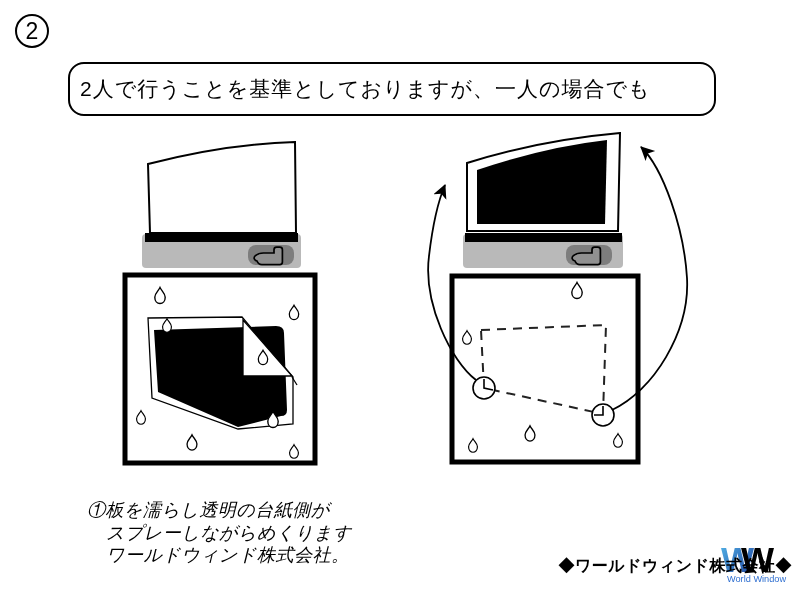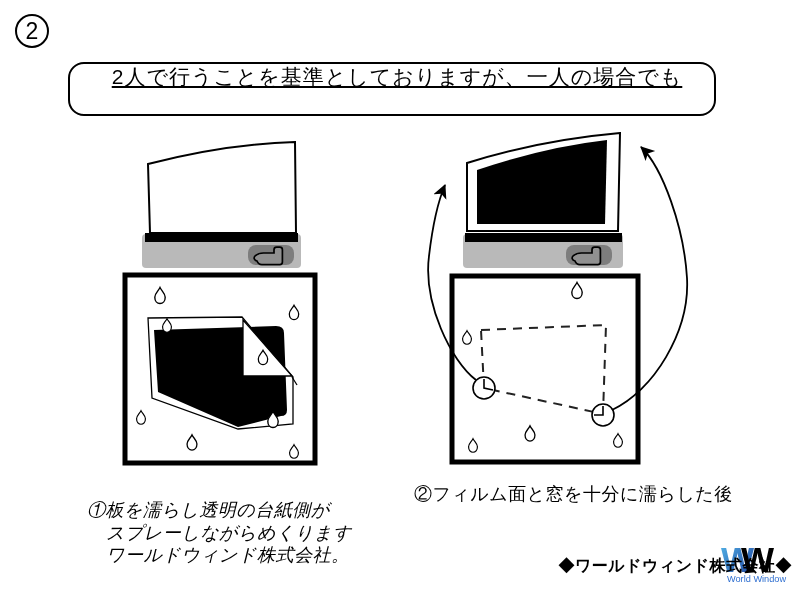--- a/index.html
+++ b/index.html
@@ -4,21 +4,21 @@
 <style>
   html,body{margin:0;padding:0;background:#fff;}
   body{width:800px;height:600px;font-family:"Liberation Sans",sans-serif;color:#000;overflow:hidden;}
   .stage{position:relative;width:800px;height:600px;background:#fff;}
   .abs{position:absolute;}
   
   .step-badge{left:15px;top:14px;width:30px;height:30px;border:2.5px solid #000;border-radius:50%;
     display:flex;align-items:center;justify-content:center;font-size:23px;font-weight:500;}
   
   .bubble{left:68px;top:62px;width:648px;height:54px;border:2.5px solid #000;border-radius:16px;
-    display:flex;flex-direction:row;justify-content:center;padding:0 0 0 10px;box-sizing:border-box;text-decoration:underline;}
+    display:flex;flex-direction:column;justify-content:center;padding:0 0 0 10px;box-sizing:border-box;}
   .bubble .line{font-size:21px;line-height:26px;letter-spacing:1px;white-space:nowrap;}
   
   svg.canvas{left:0;top:0;}
   
   .caption{font-size:18px;line-height:22.5px;letter-spacing:0.5px;white-space:nowrap;}
   .caption .indent{padding-left:19px;}
   .caption-left{left:87px;top:499px;font-style:italic;}
   .caption-right{left:414px;top:483px;}
   
   .logo-box{left:720px;top:543px;width:78px;height:42px;}
@@ -102,21 +102,20 @@
       <path d="M612,410 C653,391 690,332 687,278 C684,228 663,168 641,147" fill="none" stroke="#000" stroke-width="1.8" marker-end="url(#ah)"></path>
     </g>
   </svg>
 
   <div class="abs caption caption-left">
     <div>①板を濡らし透明の台紙側が</div>
     <div class="indent">スプレーしながらめくります</div>
     <div class="indent">ワールドウィンド株式会社。</div>
   </div>
   <div class="abs caption caption-right">
-    <div>②フィルム面と窓を十分に濡らした後</div>
   </div>
 
   <svg class="abs logo-box" width="78" height="42" viewBox="0 0 78 42">
     <text x="1" y="29" font-family="Liberation Sans, sans-serif" font-size="35" font-weight="bold" fill="url(#wgrad)">W</text>
     <text x="21" y="29" font-family="Liberation Sans, sans-serif" font-size="35" font-weight="bold" fill="#000">W</text>
     <text x="7" y="39" font-family="Liberation Sans, sans-serif" font-size="9.2" fill="#2f6fd0">World Window</text>
   </svg>
   <div class="abs company">◆ワールドウィンド株式会社◆</div>
 
 </div>

